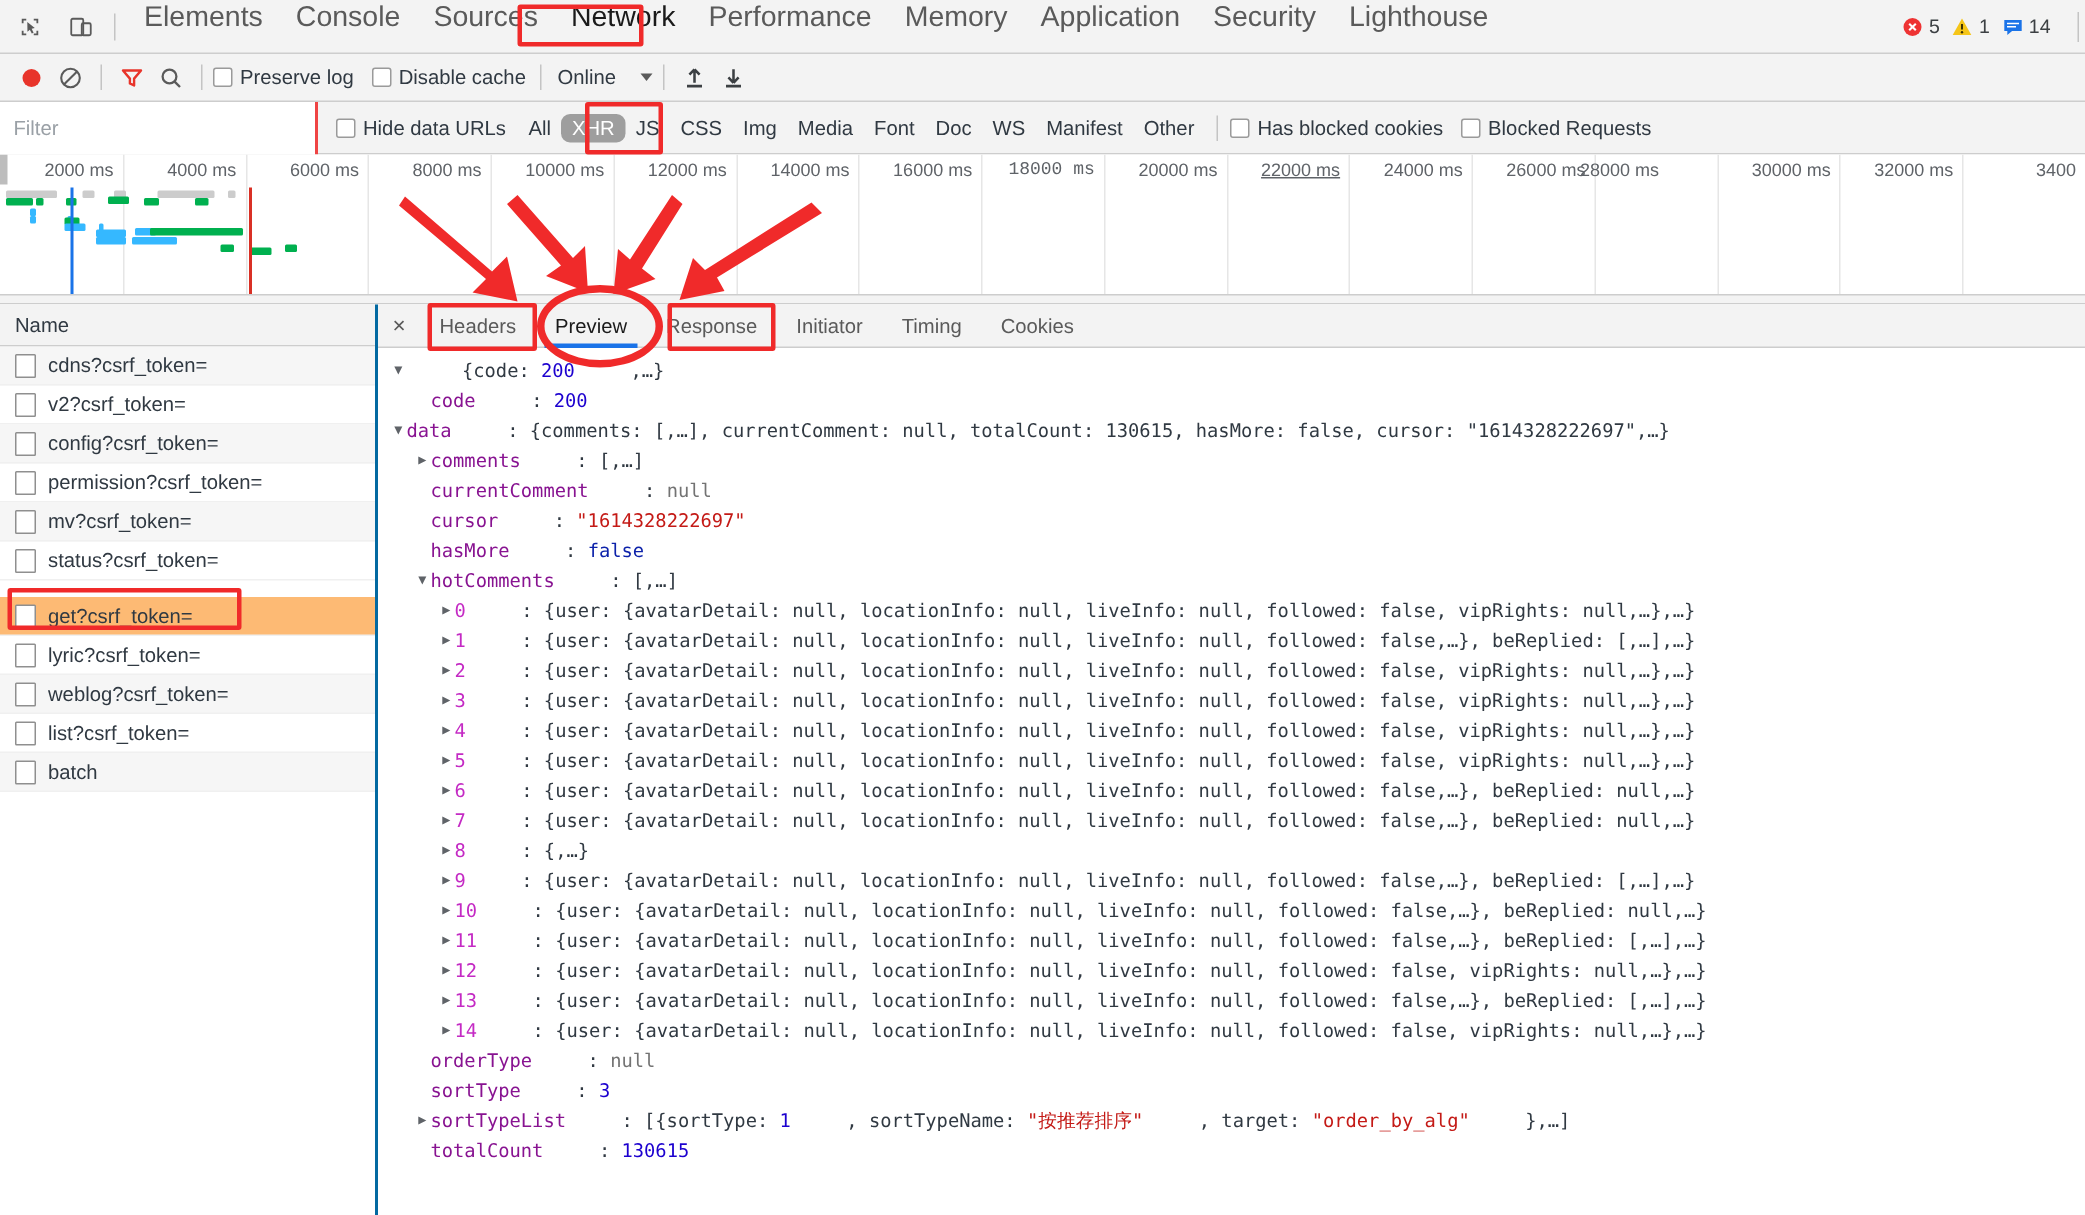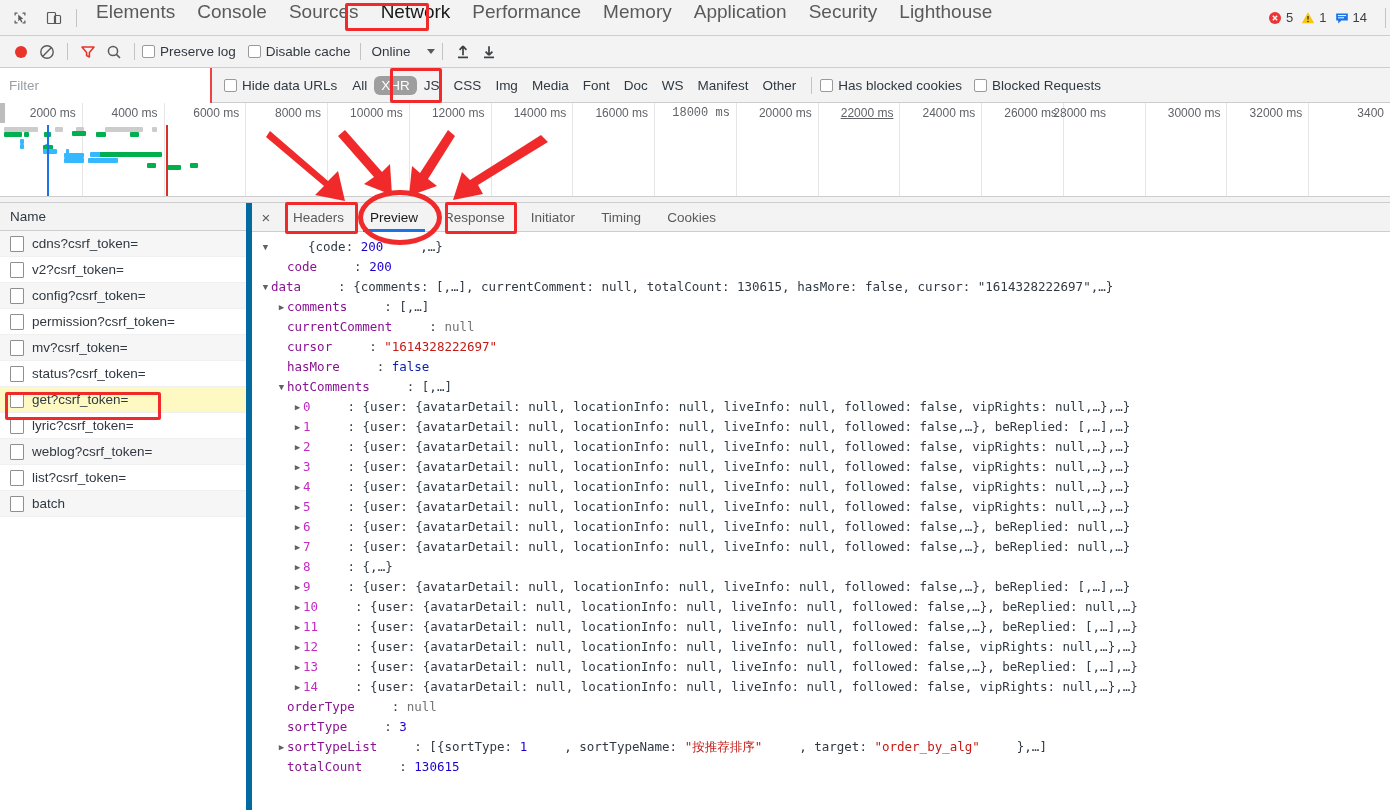--- a/index.html
+++ b/index.html
@@ -104,34 +104,34 @@
   }
   .ov-band { position: absolute; left: 0; top: 22px; width: 1390px; height: 70px; }
   .wf-bar { position: absolute; height: 5px; border-radius: 1px; }
   .evt-line { position: absolute; top: 0; width: 2px; height: 78px; }
   .ov-bottom-border { position: absolute; left: 0; bottom: 0; width: 1390px; height: 6px; background: #f3f3f3; border-top: 1px solid #cdcdcd; }
   .ov-handle { position: absolute; left: 0; top: 0; width: 5px; height: 20px; background: #bdbdbd; }
 
   
   .req-pane {
     position: absolute; left: 0; top: 203px; width: 252px; height: 607px;
-    background: #ffffff; border-right: 6px solid #0369a1; overflow: hidden;
+    background: #ffffff; border-right: 2px solid #0369a1; overflow: hidden;
   }
   .req-head {
     height: 28px; line-height: 28px; padding-left: 10px;
     font-size: 13.5px; color: #303942; background: #f3f3f3;
     border-bottom: 1px solid #cdcdcd;
   }
   .req-row {
     height: 26px; display: flex; align-items: center; gap: 8px;
     padding-left: 10px; font-size: 13.5px; color: #303942;
     border-bottom: 1px solid #f0f0f0; cursor: pointer;
   }
   .req-row.alt { background: #f6f6f6; }
-  .req-row.selected { background: #fef9c3; }
+  .req-row.selected { background: #fdba74; margin-top: 11px; }
   .doc-ico {
     width: 14px; height: 16px; border: 1px solid #8f8f8f; background: #fff;
     border-radius: 1px; flex-shrink: 0;
   }
 
   
   .detail-pane {
     position: absolute; left: 252px; top: 203px; width: 1138px; height: 607px;
     background: #ffffff; overflow: hidden;
   }

